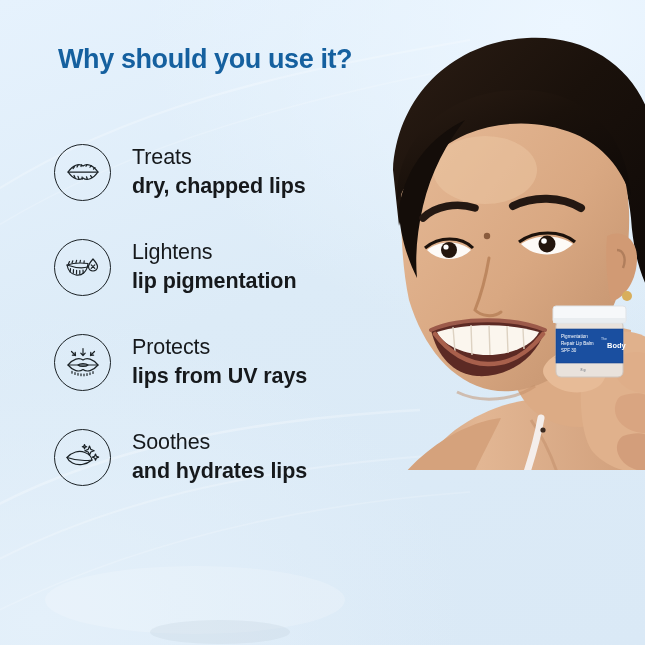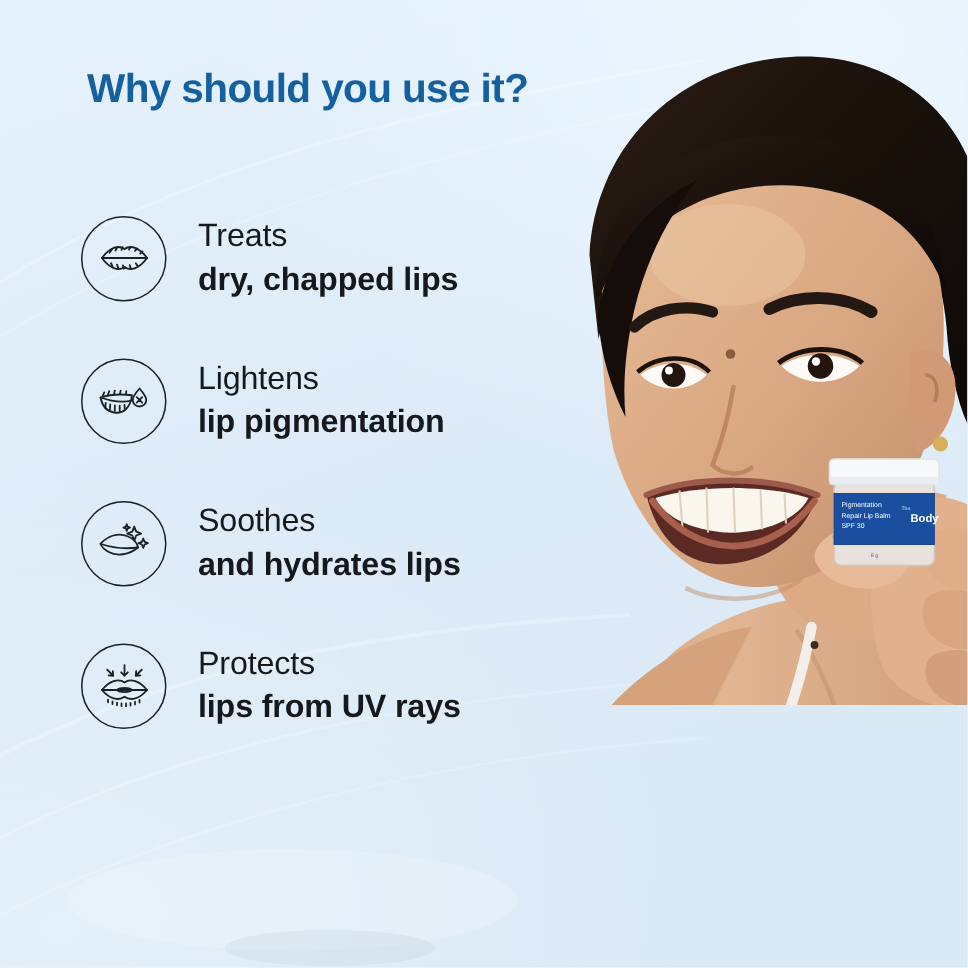--- a/index.html
+++ b/index.html
@@ -252,48 +252,48 @@
       <div class="ftext">
         <span>Lightens</span>
         <span class="l2">lip pigmentation</span>
       </div>
     </div>
 
     <div class="feature">
       <div class="badge">
         <svg width="38" height="38" viewBox="0 0 38 38">
           <g fill="none" stroke="#1b2226" stroke-width="1.2" stroke-linecap="round" stroke-linejoin="round">
-            <path d="M3,19.5 C8,14 15,12 21,14.5 C25,16 27.5,19 28,22 C22,27 14,28 8.5,25 C5.5,23.4 3.8,21.6 3,19.5 Z"></path>
-            <path d="M3,19.5 C10,22 19,23.2 28,22"></path>
-            <path d="M25.5,8 L26.8,11.4 L30.2,12.7 L26.8,14 L25.5,17.4 L24.2,14 L20.8,12.7 L24.2,11.4 Z"></path>
-            <path d="M31.5,16 L32.4,18.2 L34.6,19.1 L32.4,20 L31.5,22.2 L30.6,20 L28.4,19.1 L30.6,18.2 Z"></path>
-            <path d="M20.5,6.5 L21.1,8.1 L22.7,8.7 L21.1,9.3 L20.5,10.9 L19.9,9.3 L18.3,8.7 L19.9,8.1 Z"></path>
-          </g>
-        </svg>
-      </div>
-      <div class="ftext">
-        <span>Soothes</span>
-        <span class="l2">and hydrates lips</span>
-      </div>
-    </div>
-
-    <div class="feature">
-      <div class="badge">
-        <svg width="38" height="38" viewBox="0 0 38 38">
-          <g fill="none" stroke="#1b2226" stroke-width="1.2" stroke-linecap="round" stroke-linejoin="round">
             <path d="M4,22 C9,16 15,14 19,17 C23,14 29,16 34,22 C29,28 23,29.5 19,26.5 C15,29.5 9,28 4,22 Z"></path>
             <path d="M4,22 L34,22"></path>
             <path d="M14,22 C16,20.2 22,20.2 24,22 C22,23.8 16,23.8 14,22 Z"></path>
             <path d="M19,5.5 L19,12.5 M19,12.5 L16.8,10.2 M19,12.5 L21.2,10.2"></path>
             <path d="M7.5,8.5 L11.5,12.5 M11.5,12.5 L8.4,12.2 M11.5,12.5 L11.2,9.4"></path>
             <path d="M30.5,8.5 L26.5,12.5 M26.5,12.5 L29.6,12.2 M26.5,12.5 L26.8,9.4"></path>
             <path d="M8,28.4 L8,30.2 M11,29.6 L11,31.4 M14,30.4 L14,32.2 M17,30.9 L17,32.7 M20,31 L20,32.8 M23,30.6 L23,32.4 M26,29.8 L26,31.6 M29,28.6 L29,30.4"></path>
           </g>
         </svg>
       </div>
       <div class="ftext">
         <span>Protects</span>
         <span class="l2">lips from UV rays</span>
       </div>
     </div>
 
+    <div class="feature">
+      <div class="badge">
+        <svg width="38" height="38" viewBox="0 0 38 38">
+          <g fill="none" stroke="#1b2226" stroke-width="1.2" stroke-linecap="round" stroke-linejoin="round">
+            <path d="M3,19.5 C8,14 15,12 21,14.5 C25,16 27.5,19 28,22 C22,27 14,28 8.5,25 C5.5,23.4 3.8,21.6 3,19.5 Z"></path>
+            <path d="M3,19.5 C10,22 19,23.2 28,22"></path>
+            <path d="M25.5,8 L26.8,11.4 L30.2,12.7 L26.8,14 L25.5,17.4 L24.2,14 L20.8,12.7 L24.2,11.4 Z"></path>
+            <path d="M31.5,16 L32.4,18.2 L34.6,19.1 L32.4,20 L31.5,22.2 L30.6,20 L28.4,19.1 L30.6,18.2 Z"></path>
+            <path d="M20.5,6.5 L21.1,8.1 L22.7,8.7 L21.1,9.3 L20.5,10.9 L19.9,9.3 L18.3,8.7 L19.9,8.1 Z"></path>
+          </g>
+        </svg>
+      </div>
+      <div class="ftext">
+        <span>Soothes</span>
+        <span class="l2">and hydrates lips</span>
+      </div>
+    </div>
+
   </div>
 </div>
 
 </body></html>

